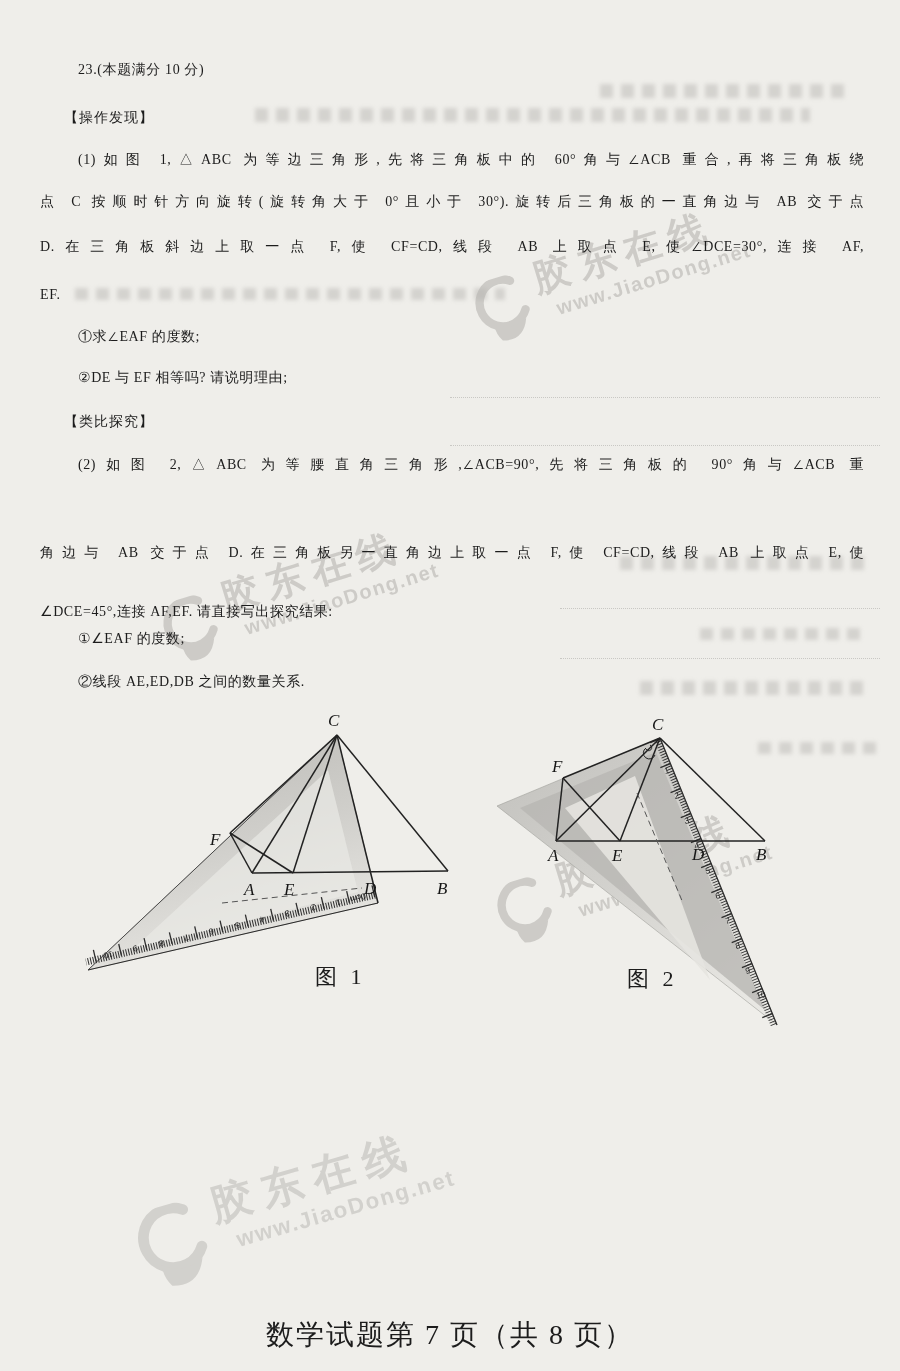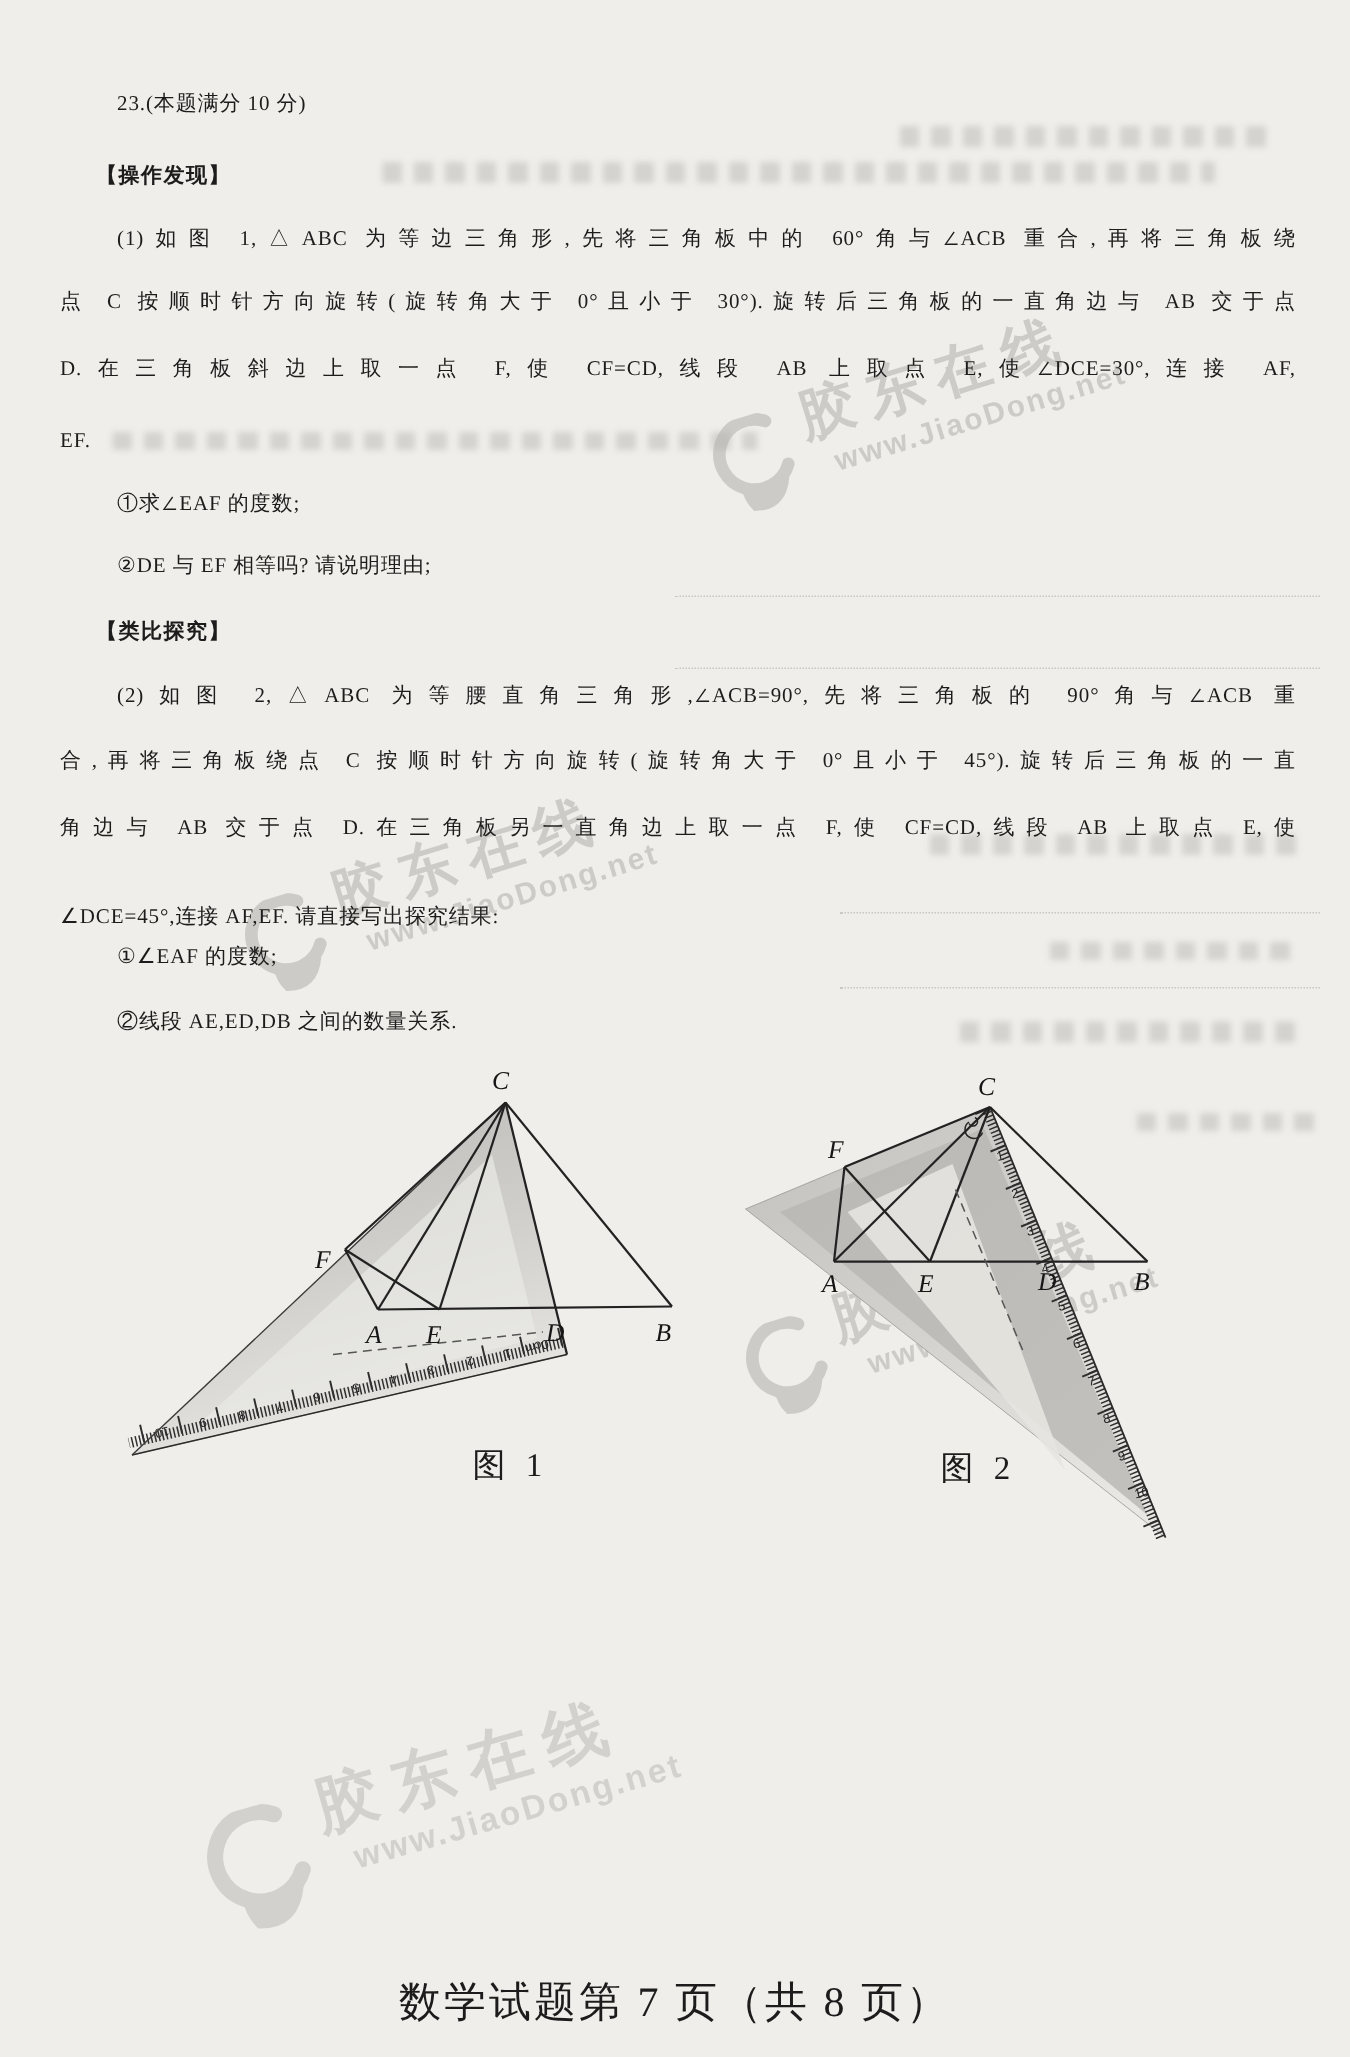--- a/index.html
+++ b/index.html
@@ -3,21 +3,21 @@
 <meta charset="utf-8">
 <style>
   html,body{margin:0;padding:0;background:#888;}
   .page{position:relative;width:900px;height:1371px;background:#efeeea;overflow:hidden;
         font-family:"Liberation Serif",serif;color:#1c1c1c;}
   
   .tl{position:absolute;left:40px;right:36px;font-size:14px;line-height:28px;
       letter-spacing:.6px;white-space:nowrap;}
   .fill{text-align:justify;text-align-last:justify;white-space:normal;font-family:Liberation Serif, serif;}
   .ind{padding-left:38px;}
-  .sec{padding-left:24px;font-weight:bold;letter-spacing:1px;}
+  .sec{padding-left:24px;font-weight:normal;letter-spacing:1px;}
   
   .footer{position:absolute;top:1316px;left:0;width:100%;text-align:center;
           font-size:28px;letter-spacing:2px;}
   
   .wm{position:absolute;display:flex;align-items:flex-start;gap:8px;
       transform:rotate(-17deg);color:#b7b5b1;opacity:.6;pointer-events:none;}
   .wm .txt{display:flex;flex-direction:column;}
   .wm .brand{font-family:"Liberation Sans",sans-serif;font-weight:bold;
              font-size:38px;letter-spacing:9px;line-height:1;}
   .wm .url{font-family:"Liberation Sans",sans-serif;font-weight:bold;
@@ -97,21 +97,20 @@
   <div class="tl ind" style="top:56px">23.(本题满分 10 分)</div>
   <div class="tl sec" style="top:104px">【操作发现】</div>
   <div class="tl ind fill" style="top:146px">(1)如图 1,△ABC 为等边三角形,先将三角板中的 60°角与∠ACB 重合,再将三角板绕</div>
   <div class="tl fill" style="top:188px">点 C 按顺时针方向旋转(旋转角大于 0°且小于 30°).旋转后三角板的一直角边与 AB 交于点</div>
   <div class="tl fill" style="top:233px">D.在三角板斜边上取一点 F,使 CF=CD,线段 AB 上取点 E,使∠DCE=30°,连接 AF,</div>
   <div class="tl" style="top:281px">EF.</div>
   <div class="tl ind" style="top:323px">①求∠EAF 的度数;</div>
   <div class="tl ind" style="top:364px">②DE 与 EF 相等吗? 请说明理由;</div>
   <div class="tl sec" style="top:408px">【类比探究】</div>
   <div class="tl ind fill" style="top:451px">(2)如图 2,△ABC 为等腰直角三角形,∠ACB=90°,先将三角板的 90°角与∠ACB 重</div>
-  <div class="tl fill" style="top:494px">合,再将三角板绕点 C 按顺时针方向旋转(旋转角大于 0°且小于 45°).旋转后三角板的一直</div>
   <div class="tl fill" style="top:539px">角边与 AB 交于点 D.在三角板另一直角边上取一点 F,使 CF=CD,线段 AB 上取点 E,使</div>
   <div class="tl" style="top:598px">∠DCE=45°,连接 AF,EF. 请直接写出探究结果:</div>
   <div class="tl ind" style="top:625px">①∠EAF 的度数;</div>
   <div class="tl ind" style="top:668px">②线段 AE,ED,DB 之间的数量关系.</div>
 
   <svg class="fig" style="left:60px;top:698px" width="420" height="300" viewBox="0 0 420 300">
     <defs>
       <linearGradient id="sq1" x1="0" y1="0" x2="0.35" y2="1">
         <stop offset="0" stop-color="#b9b8b4"></stop>
         <stop offset="0.55" stop-color="#cfcecA"></stop>

